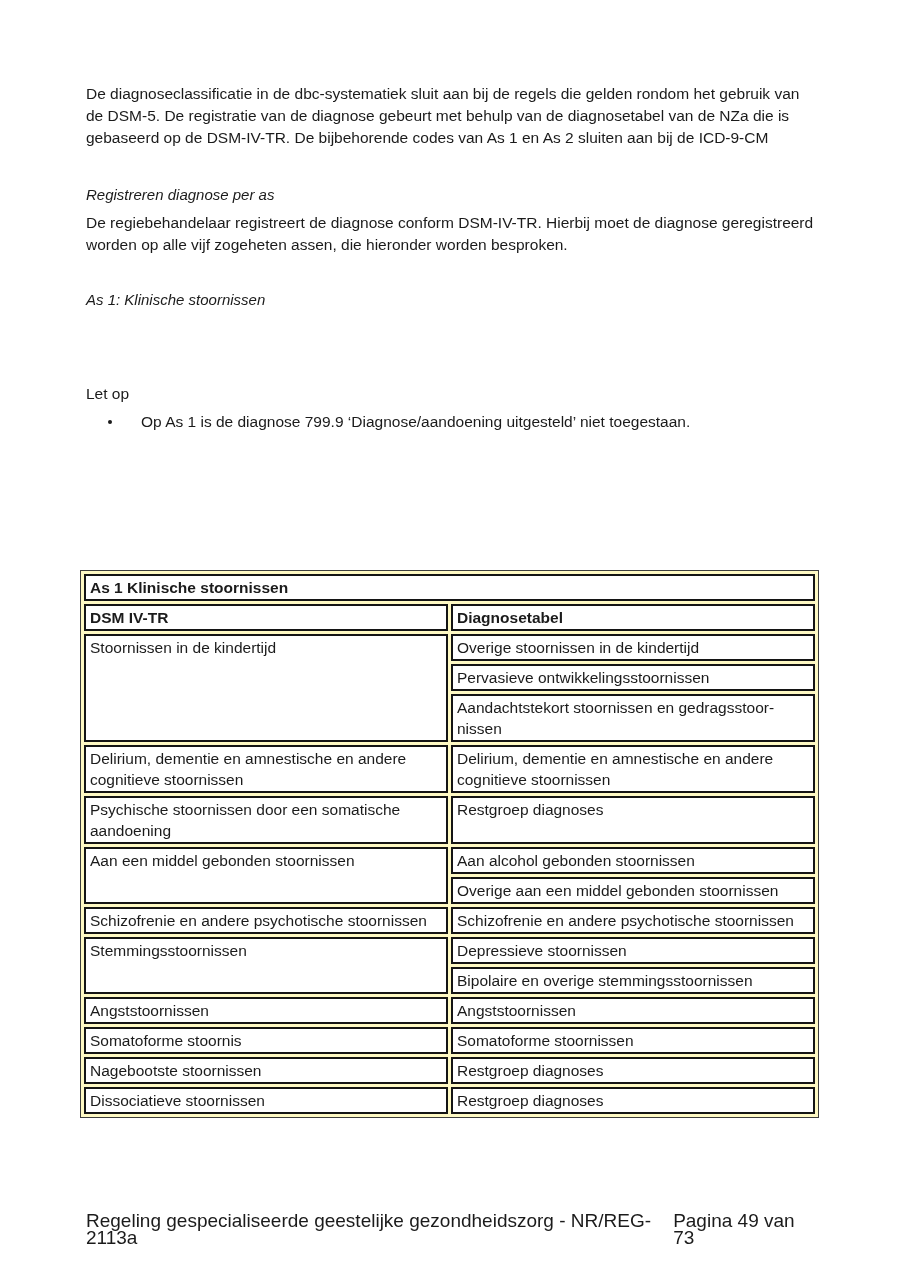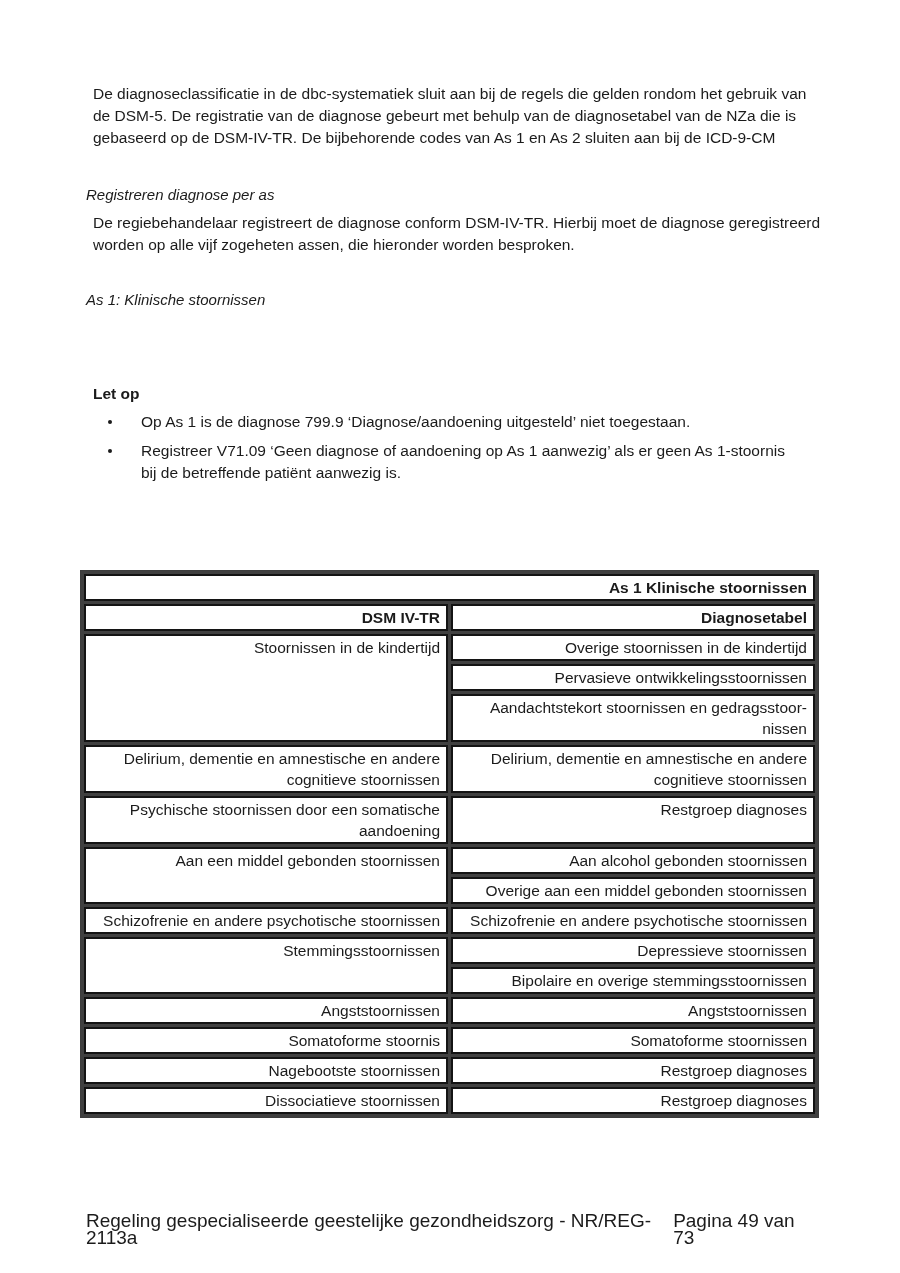--- a/index.html
+++ b/index.html
@@ -10,21 +10,21 @@
     background: #ffffff;
     font-family: "Liberation Sans", sans-serif;
     color: #1b1b1b;
     overflow: hidden;
   }
   .body-text {
     font-size: 15.5px;
     line-height: 22px;
     margin: 0;
   }
-  .abs { position: absolute; left: 86px; width: 732px; margin-left: 7px; }
+  .abs { position: absolute; left: 86px; width: 732px; }
   .italic-heading {
     font-style: italic;
     font-size: 15px;
     line-height: 22px;
     margin: 0;
   }
   
   .bullet-list { position: absolute; left: 86px; top: 411px; width: 712px; }
   .bullet-item { display: flex; margin-bottom: 7px; }
   .bullet-dot {
@@ -35,22 +35,21 @@
     margin: 9px 0 0 22px;
   }
   .bullet-text { margin-left: 29px; font-size: 15.5px; line-height: 22px; }
   
   .table-wrap {
     position: absolute;
     left: 80px;
     top: 570px;
     width: 737px;
     border: 1px solid #3d3d3d;
-    background: #404040;
-    text-align: right;
+    background: #fef9c3;
   }
   table.diag {
     width: 100%;
     border-collapse: separate;
     border-spacing: 3px;
     table-layout: fixed;
   }
   table.diag td {
     border: 2px solid #141414;
     padding: 1px 6px 1px 4px;
@@ -81,30 +80,26 @@
 
   <p class="abs body-text" style="top:83px;">De diagnoseclassificatie in de dbc-systematiek sluit aan bij de regels die gelden rondom het gebruik van de DSM-5. De registratie van de diagnose gebeurt met behulp van de diagnosetabel van de NZa die is gebaseerd op de DSM-IV-TR. De bijbehorende codes van As 1 en As 2 sluiten aan bij de ICD-9-CM</p>
 
   <p class="abs italic-heading" style="top:184px;">Registreren diagnose per as</p>
 
   <p class="abs body-text" style="top:212px;">De regiebehandelaar registreert de diagnose conform DSM-IV-TR. Hierbij moet de diagnose geregistreerd worden op alle vijf zogeheten assen, die hieronder worden besproken.</p>
 
   <p class="abs italic-heading" style="top:289px;">As 1: Klinische stoornissen</p>
 
 
-  <p class="abs body-text" style="top:383px;font-weight:bold;">Let op</p>
+  <p class="abs body-text" style="top:383px;">Let op</p>
 
   <div class="bullet-list">
     <div class="bullet-item">
       <span class="bullet-dot"></span>
       <span class="bullet-text">Op As 1 is de diagnose 799.9 ‘Diagnose/aandoening uitgesteld’ niet toegestaan.</span>
-    </div>
-    <div class="bullet-item">
-      <span class="bullet-dot"></span>
-      <span class="bullet-text">Registreer V71.09 ‘Geen diagnose of aandoening op As 1 aanwezig’ als er geen As 1-stoornis bij de betreffende patiënt aanwezig is.</span>
     </div>
   </div>
 
   <div class="table-wrap">
     <table class="diag">
       <colgroup>
           <col style="width:50%">
           <col>
         </colgroup>
       <tbody>

